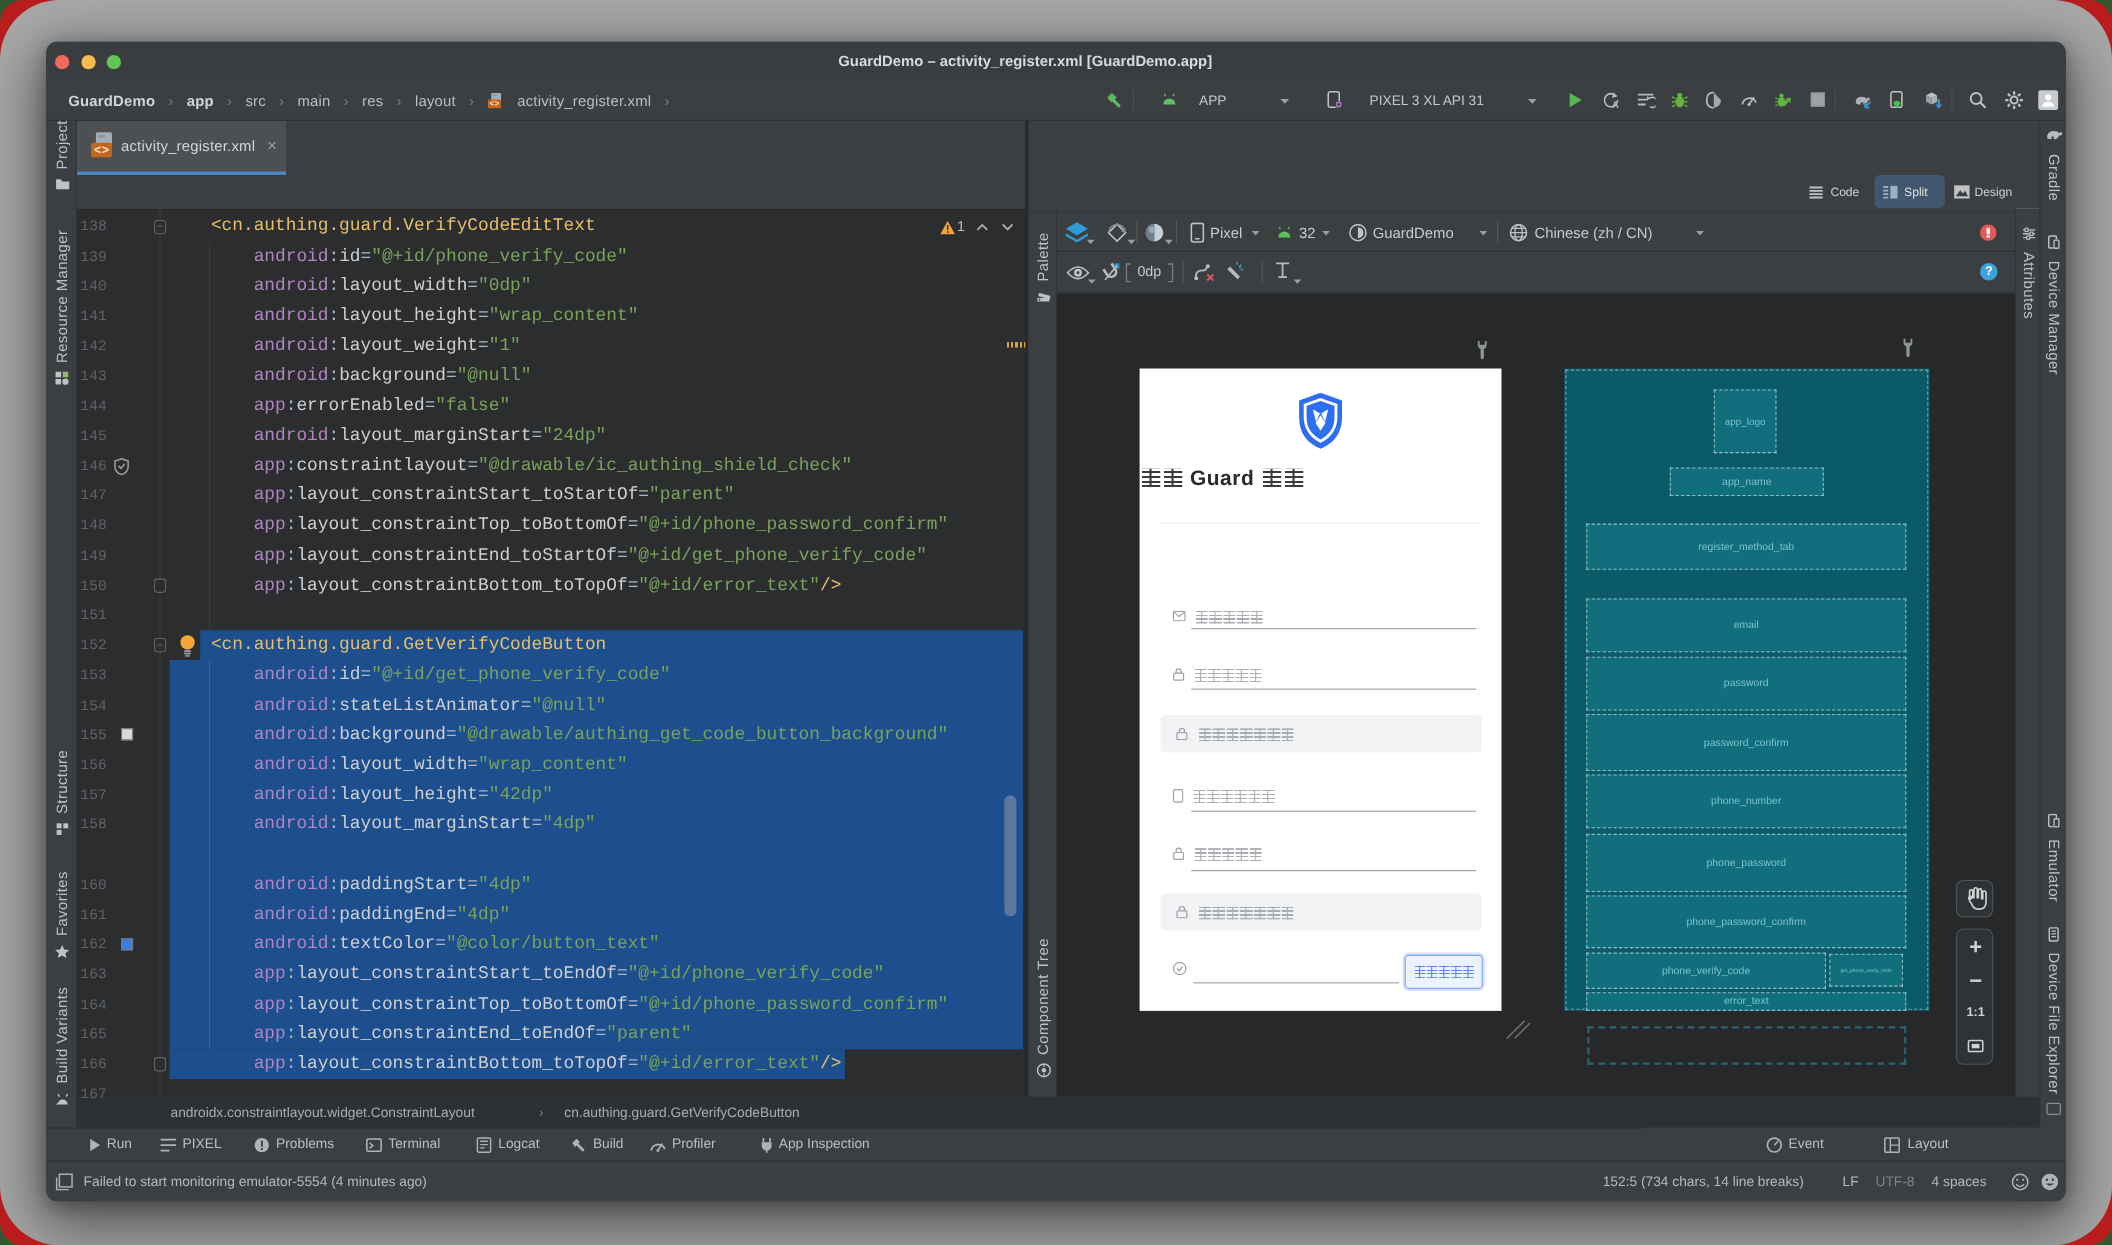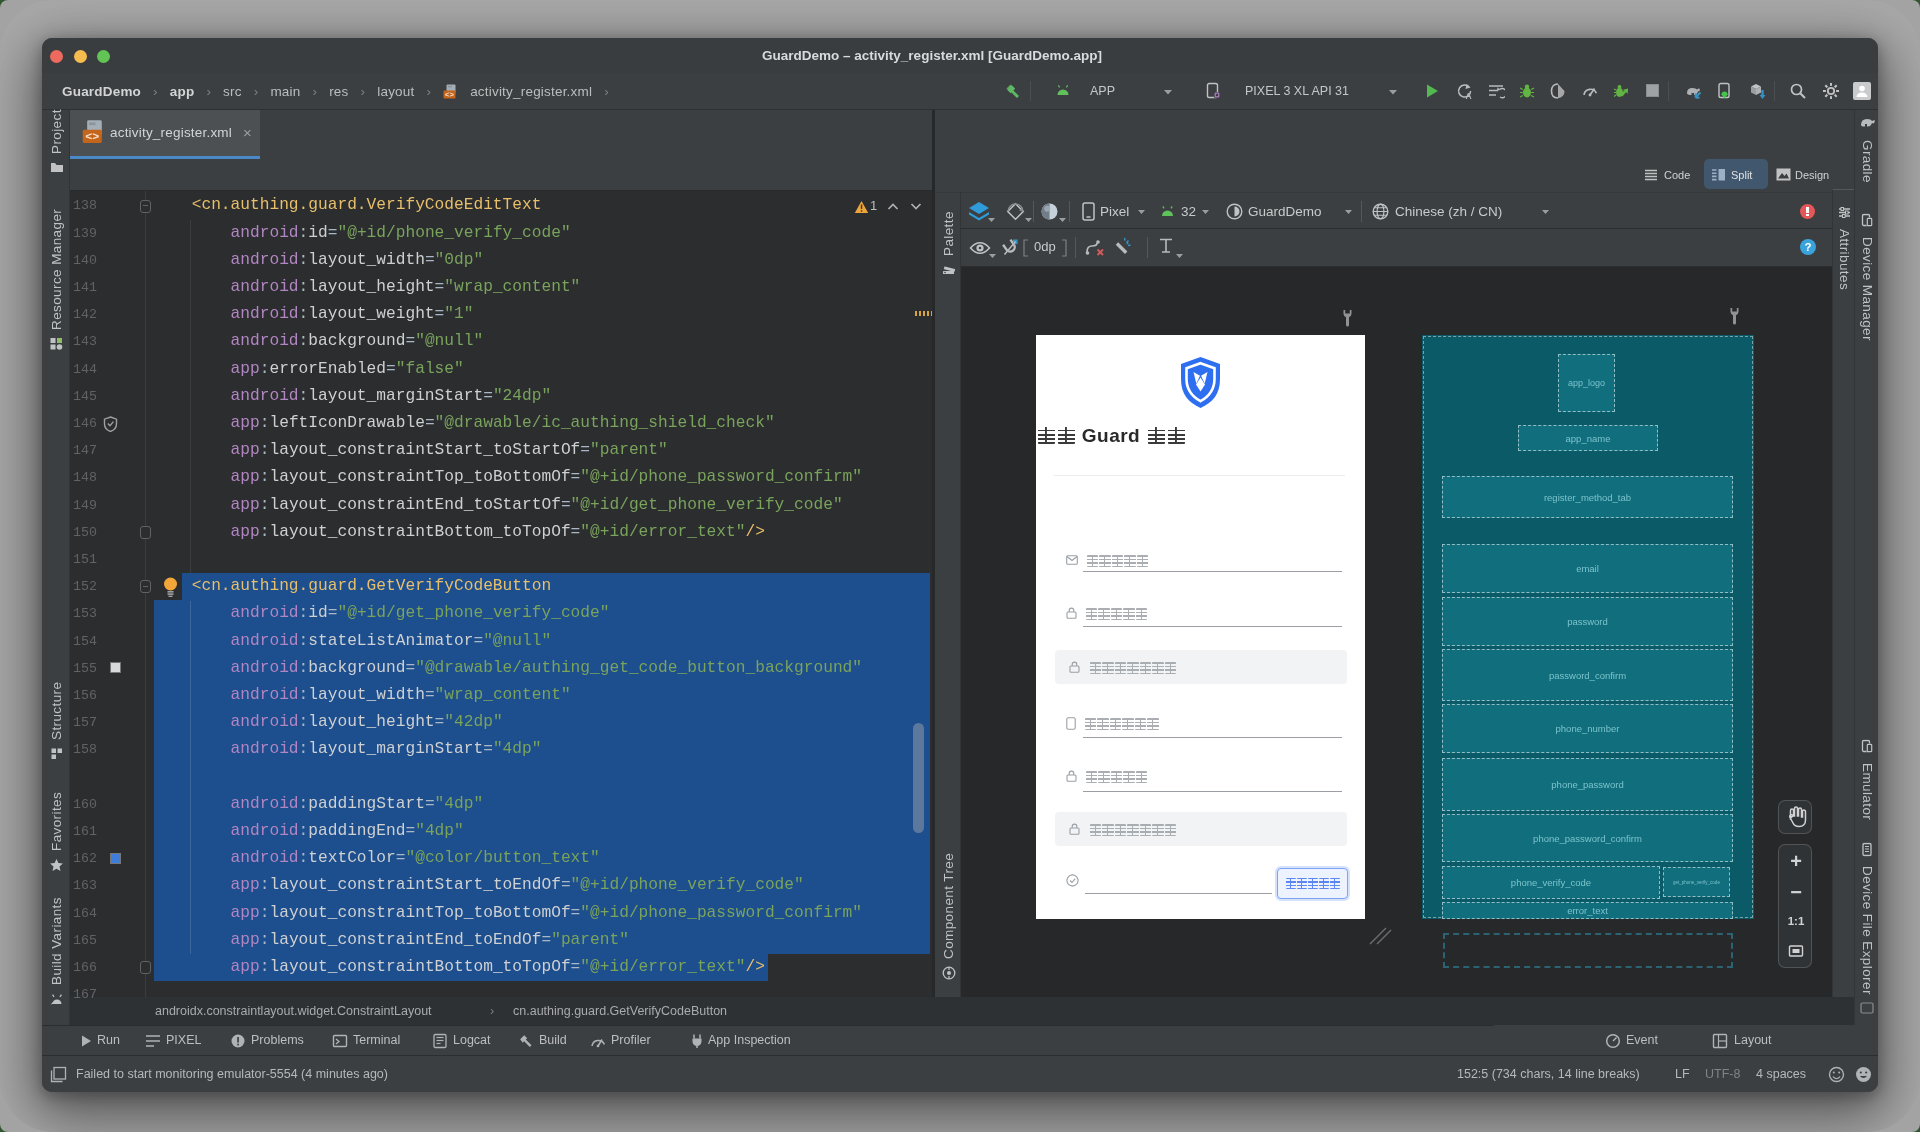--- a/index.html
+++ b/index.html
@@ -1,16 +1,16 @@
 <!DOCTYPE html>
 <html><head><meta charset="utf-8"><style>
 html,body{margin:0;padding:0;width:1920px;height:1132px;overflow:hidden}
 body{background:#30572f;font-family:"Liberation Sans",sans-serif;-webkit-font-smoothing:antialiased}
 .ab{position:absolute}
-#whitemask{left:0;top:0;width:1920px;height:1132px;border-radius:8px;background:#a3a3a3}
+#whitemask{left:0;top:0;width:1920px;height:1132px;border-radius:21px;background:#b91c1c}
 #grey{left:0;top:0;width:1920px;height:1132px;border-radius:54px;background:#a9a9a9;overflow:hidden}
 #win{left:42px;top:38px;width:1836px;height:1054px;border-radius:10px;background:#3c3f41;box-shadow:0 18px 55px 8px rgba(45,45,45,.65),0 4px 16px rgba(45,45,45,.5);overflow:hidden;font-size:13px;color:#bbbdbf}
 #titlebar{left:0;top:0;width:1836px;height:35px;background:#3a3d3f}
 .tl{width:13px;height:13px;border-radius:50%;top:11.5px}
 #title{left:-28px;top:0;width:1836px;height:35px;line-height:36px;text-align:center;font-weight:bold;color:#d8dadc;font-size:13.5px}
 #navbar{left:0;top:35px;width:1836px;height:37px;background:#3c3f41;border-bottom:1px solid #2e3133;box-sizing:border-box}
 .sep{color:#7d8082}
 #lstrip{left:0;top:72px;width:28px;height:915px;background:#3c3f41;border-right:1px solid #323537;box-sizing:border-box}
 .vlabL{transform:rotate(-90deg);transform-origin:left top;white-space:nowrap;font-size:13.5px;letter-spacing:.4px;color:#c0c2c4;display:flex;align-items:center;gap:7px}
 .vlabR{transform:rotate(90deg);transform-origin:left top;white-space:nowrap;font-size:13.5px;letter-spacing:.4px;color:#c0c2c4;display:flex;align-items:center;gap:10px}
@@ -251,21 +251,21 @@
           <div class="ab" style="left:120px;top:29px;width:1px;height:353px;background:#3b3e40;z-index:2"></div>
           <div class="ab" style="left:120px;top:410px;width:1px;height:353px;background:rgba(255,255,255,.14);z-index:2"></div>
           <div class="ln" style="top:1.4px;z-index:3"><span class="num">138</span><span class="code">        <span class="tg">&lt;cn.authing.guard.VerifyCodeEditText</span></span></div>
           <div class="ln" style="top:28.6px;z-index:3"><span class="num">139</span><span class="code">            <span class="at">android</span><span class="pn">:</span><span class="nm">id</span><span class="pn">=</span><span class="vl">"@+id/phone_verify_code"</span></span></div>
           <div class="ln" style="top:55.8px;z-index:3"><span class="num">140</span><span class="code">            <span class="at">android</span><span class="pn">:</span><span class="nm">layout_width</span><span class="pn">=</span><span class="vl">"0dp"</span></span></div>
           <div class="ln" style="top:83.0px;z-index:3"><span class="num">141</span><span class="code">            <span class="at">android</span><span class="pn">:</span><span class="nm">layout_height</span><span class="pn">=</span><span class="vl">"wrap_content"</span></span></div>
           <div class="ln" style="top:110.2px;z-index:3"><span class="num">142</span><span class="code">            <span class="at">android</span><span class="pn">:</span><span class="nm">layout_weight</span><span class="pn">=</span><span class="vl">"1"</span></span></div>
           <div class="ln" style="top:137.4px;z-index:3"><span class="num">143</span><span class="code">            <span class="at">android</span><span class="pn">:</span><span class="nm">background</span><span class="pn">=</span><span class="vl">"@null"</span></span></div>
           <div class="ln" style="top:164.6px;z-index:3"><span class="num">144</span><span class="code">            <span class="at">app</span><span class="pn">:</span><span class="nm">errorEnabled</span><span class="pn">=</span><span class="vl">"false"</span></span></div>
           <div class="ln" style="top:191.8px;z-index:3"><span class="num">145</span><span class="code">            <span class="at">android</span><span class="pn">:</span><span class="nm">layout_marginStart</span><span class="pn">=</span><span class="vl">"24dp"</span></span></div>
-          <div class="ln" style="top:219.0px;z-index:3"><span class="num">146</span><span class="code">            <span class="at">app</span><span class="pn">:</span><span class="nm">leftIconDrawable</span><span class="pn">=</span><span class="vl">"@drawable/ic_authing_shield_check"</span></span></div>
+          <div class="ln" style="top:219.0px;z-index:3"><span class="num">146</span><span class="code">            <span class="at">app</span><span class="pn">:</span><span class="nm">constraintlayout</span><span class="pn">=</span><span class="vl">"@drawable/ic_authing_shield_check"</span></span></div>
           <div class="ln" style="top:246.2px;z-index:3"><span class="num">147</span><span class="code">            <span class="at">app</span><span class="pn">:</span><span class="nm">layout_constraintStart_toStartOf</span><span class="pn">=</span><span class="vl">"parent"</span></span></div>
           <div class="ln" style="top:273.4px;z-index:3"><span class="num">148</span><span class="code">            <span class="at">app</span><span class="pn">:</span><span class="nm">layout_constraintTop_toBottomOf</span><span class="pn">=</span><span class="vl">"@+id/phone_password_confirm"</span></span></div>
           <div class="ln" style="top:300.6px;z-index:3"><span class="num">149</span><span class="code">            <span class="at">app</span><span class="pn">:</span><span class="nm">layout_constraintEnd_toStartOf</span><span class="pn">=</span><span class="vl">"@+id/get_phone_verify_code"</span></span></div>
           <div class="ln" style="top:327.8px;z-index:3"><span class="num">150</span><span class="code">            <span class="at">app</span><span class="pn">:</span><span class="nm">layout_constraintBottom_toTopOf</span><span class="pn">=</span><span class="vl">"@+id/error_text"</span><span class="tg">/&gt;</span></span></div>
           <div class="ln" style="top:355.0px;z-index:3"><span class="num">151</span></div>
           <div class="ln" style="top:382.2px;z-index:3"><span class="num">152</span><span class="code">        <span class="tg">&lt;cn.authing.guard.GetVerifyCodeButton</span></span></div>
           <div class="ln" style="top:409.4px;z-index:3"><span class="num">153</span><span class="code">            <span class="at">android</span><span class="pn">:</span><span class="nm">id</span><span class="pn">=</span><span class="vl">"@+id/get_phone_verify_code"</span></span></div>
           <div class="ln" style="top:436.6px;z-index:3"><span class="num">154</span><span class="code">            <span class="at">android</span><span class="pn">:</span><span class="nm">stateListAnimator</span><span class="pn">=</span><span class="vl">"@null"</span></span></div>
           <div class="ln" style="top:463.8px;z-index:3"><span class="num">155</span><span class="code">            <span class="at">android</span><span class="pn">:</span><span class="nm">background</span><span class="pn">=</span><span class="vl">"@drawable/authing_get_code_button_background"</span></span></div>
           <div class="ln" style="top:491.0px;z-index:3"><span class="num">156</span><span class="code">            <span class="at">android</span><span class="pn">:</span><span class="nm">layout_width</span><span class="pn">=</span><span class="vl">"wrap_content"</span></span></div>

